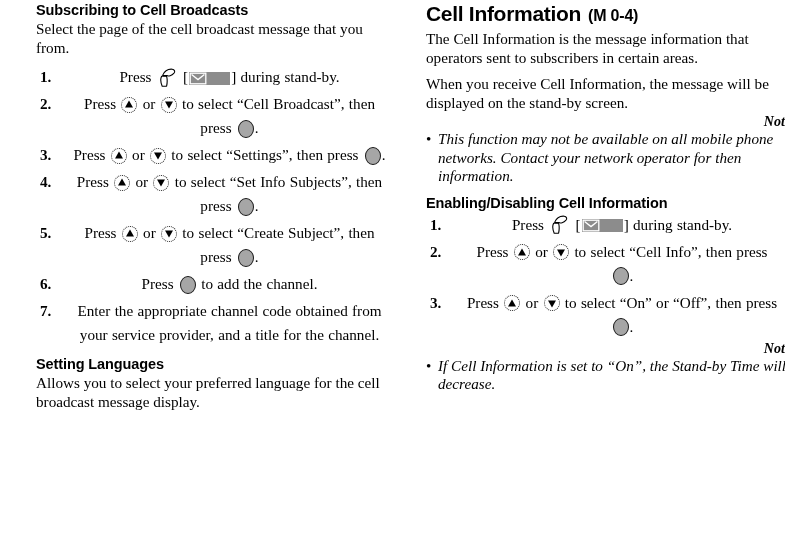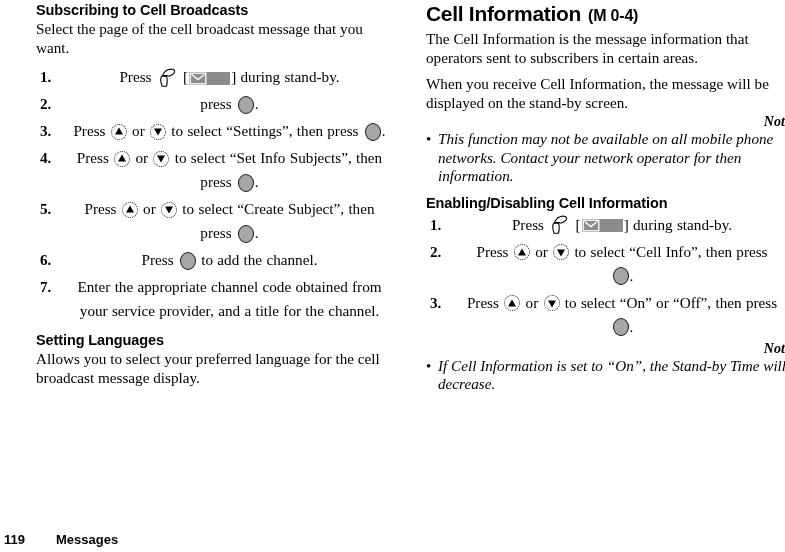--- a/index.html
+++ b/index.html
@@ -218,39 +218,40 @@
 <body>
 
 <div class="page">
 
   <div class="columns">
 
     <div class="col left">
 
       <h2 class="section-title">Subscribing to Cell Broadcasts</h2>
 
-      <p class="body spaced">Select the page of the cell broadcast message that you want.</p>
+      <p class="body spaced">Select the page of the cell broadcast message that you from.</p>
 
       <ol class="steps">
           <li>
             <span class="num">1.</span>
             <span class="txt">
               <span class="line">Press <span class="icon icon-softkey"><svg viewBox="0 0 17 19" width="17" height="19">
                     <path d="M3.2 18.2 C1.6 14.5 1.4 10.6 2.6 8.2 L7.6 8.0 C8.2 10.6 8.4 14.8 7.6 18.2 Z" fill="#ffffff" stroke="#000000" stroke-width="1.1" stroke-linejoin="round"></path>
                     <path d="M3.6 7.4 C5.4 3.2 9.4 0.9 13.2 1.2 C15.6 1.5 16.4 3.6 15.0 5.2 C12.6 7.8 9.4 8.4 7.9 7.6 Z" fill="#ffffff" stroke="#000000" stroke-width="1.1" stroke-linejoin="round"></path>
                   </svg></span> [<span class="icon icon-msgbox"><svg viewBox="0 0 41 13" width="41" height="13" style="display:block">
                     <rect x="0" y="0" width="41" height="13" fill="#8c8c8c"></rect>
                     <rect x="1.2" y="1.2" width="15.6" height="10.6" fill="#8c8c8c" stroke="#ffffff" stroke-width="1.3"></rect>
                     <path d="M2.6 2.6 L9.0 7.6 L15.4 2.6" fill="none" stroke="#ffffff" stroke-width="1.3"></path>
                   </svg></span>] during stand-by.</span>
             </span>
           </li>
           <li class="gap">
             <span class="num">2.</span>
             <span class="txt">
+              <span class="line">Press <span class="icon icon-nav up"><span class="tri"></span></span> or <span class="icon icon-nav down"><span class="tri"></span></span> to select “Cell Broadcast”, then</span>
               <span class="line">press <span class="icon icon-centerkey"></span>.</span>
             </span>
           </li>
           <li class="gap">
             <span class="num">3.</span>
             <span class="txt">
               <span class="line">Press <span class="icon icon-nav up"><span class="tri"></span></span> or <span class="icon icon-nav down"><span class="tri"></span></span> to select “Settings”, then press <span class="icon icon-centerkey"></span>.</span>
             </span>
           </li>
           <li class="gap">
@@ -338,18 +339,14 @@
       <div class="note-label" style="margin-top:2px;">Note</div>
 
       <div class="note-item">
         <span class="note-bullet">•</span>
         <span class="note-text">If Cell Information is set to “On”, the Stand-by Time will decrease.</span>
       </div>
 
     </div>
   </div>
 
-  <div class="footer">
-    <span class="pg">119</span>
-    <span class="chap">Messages</span>
-  </div>
 
 </div>
 
 </body></html>

